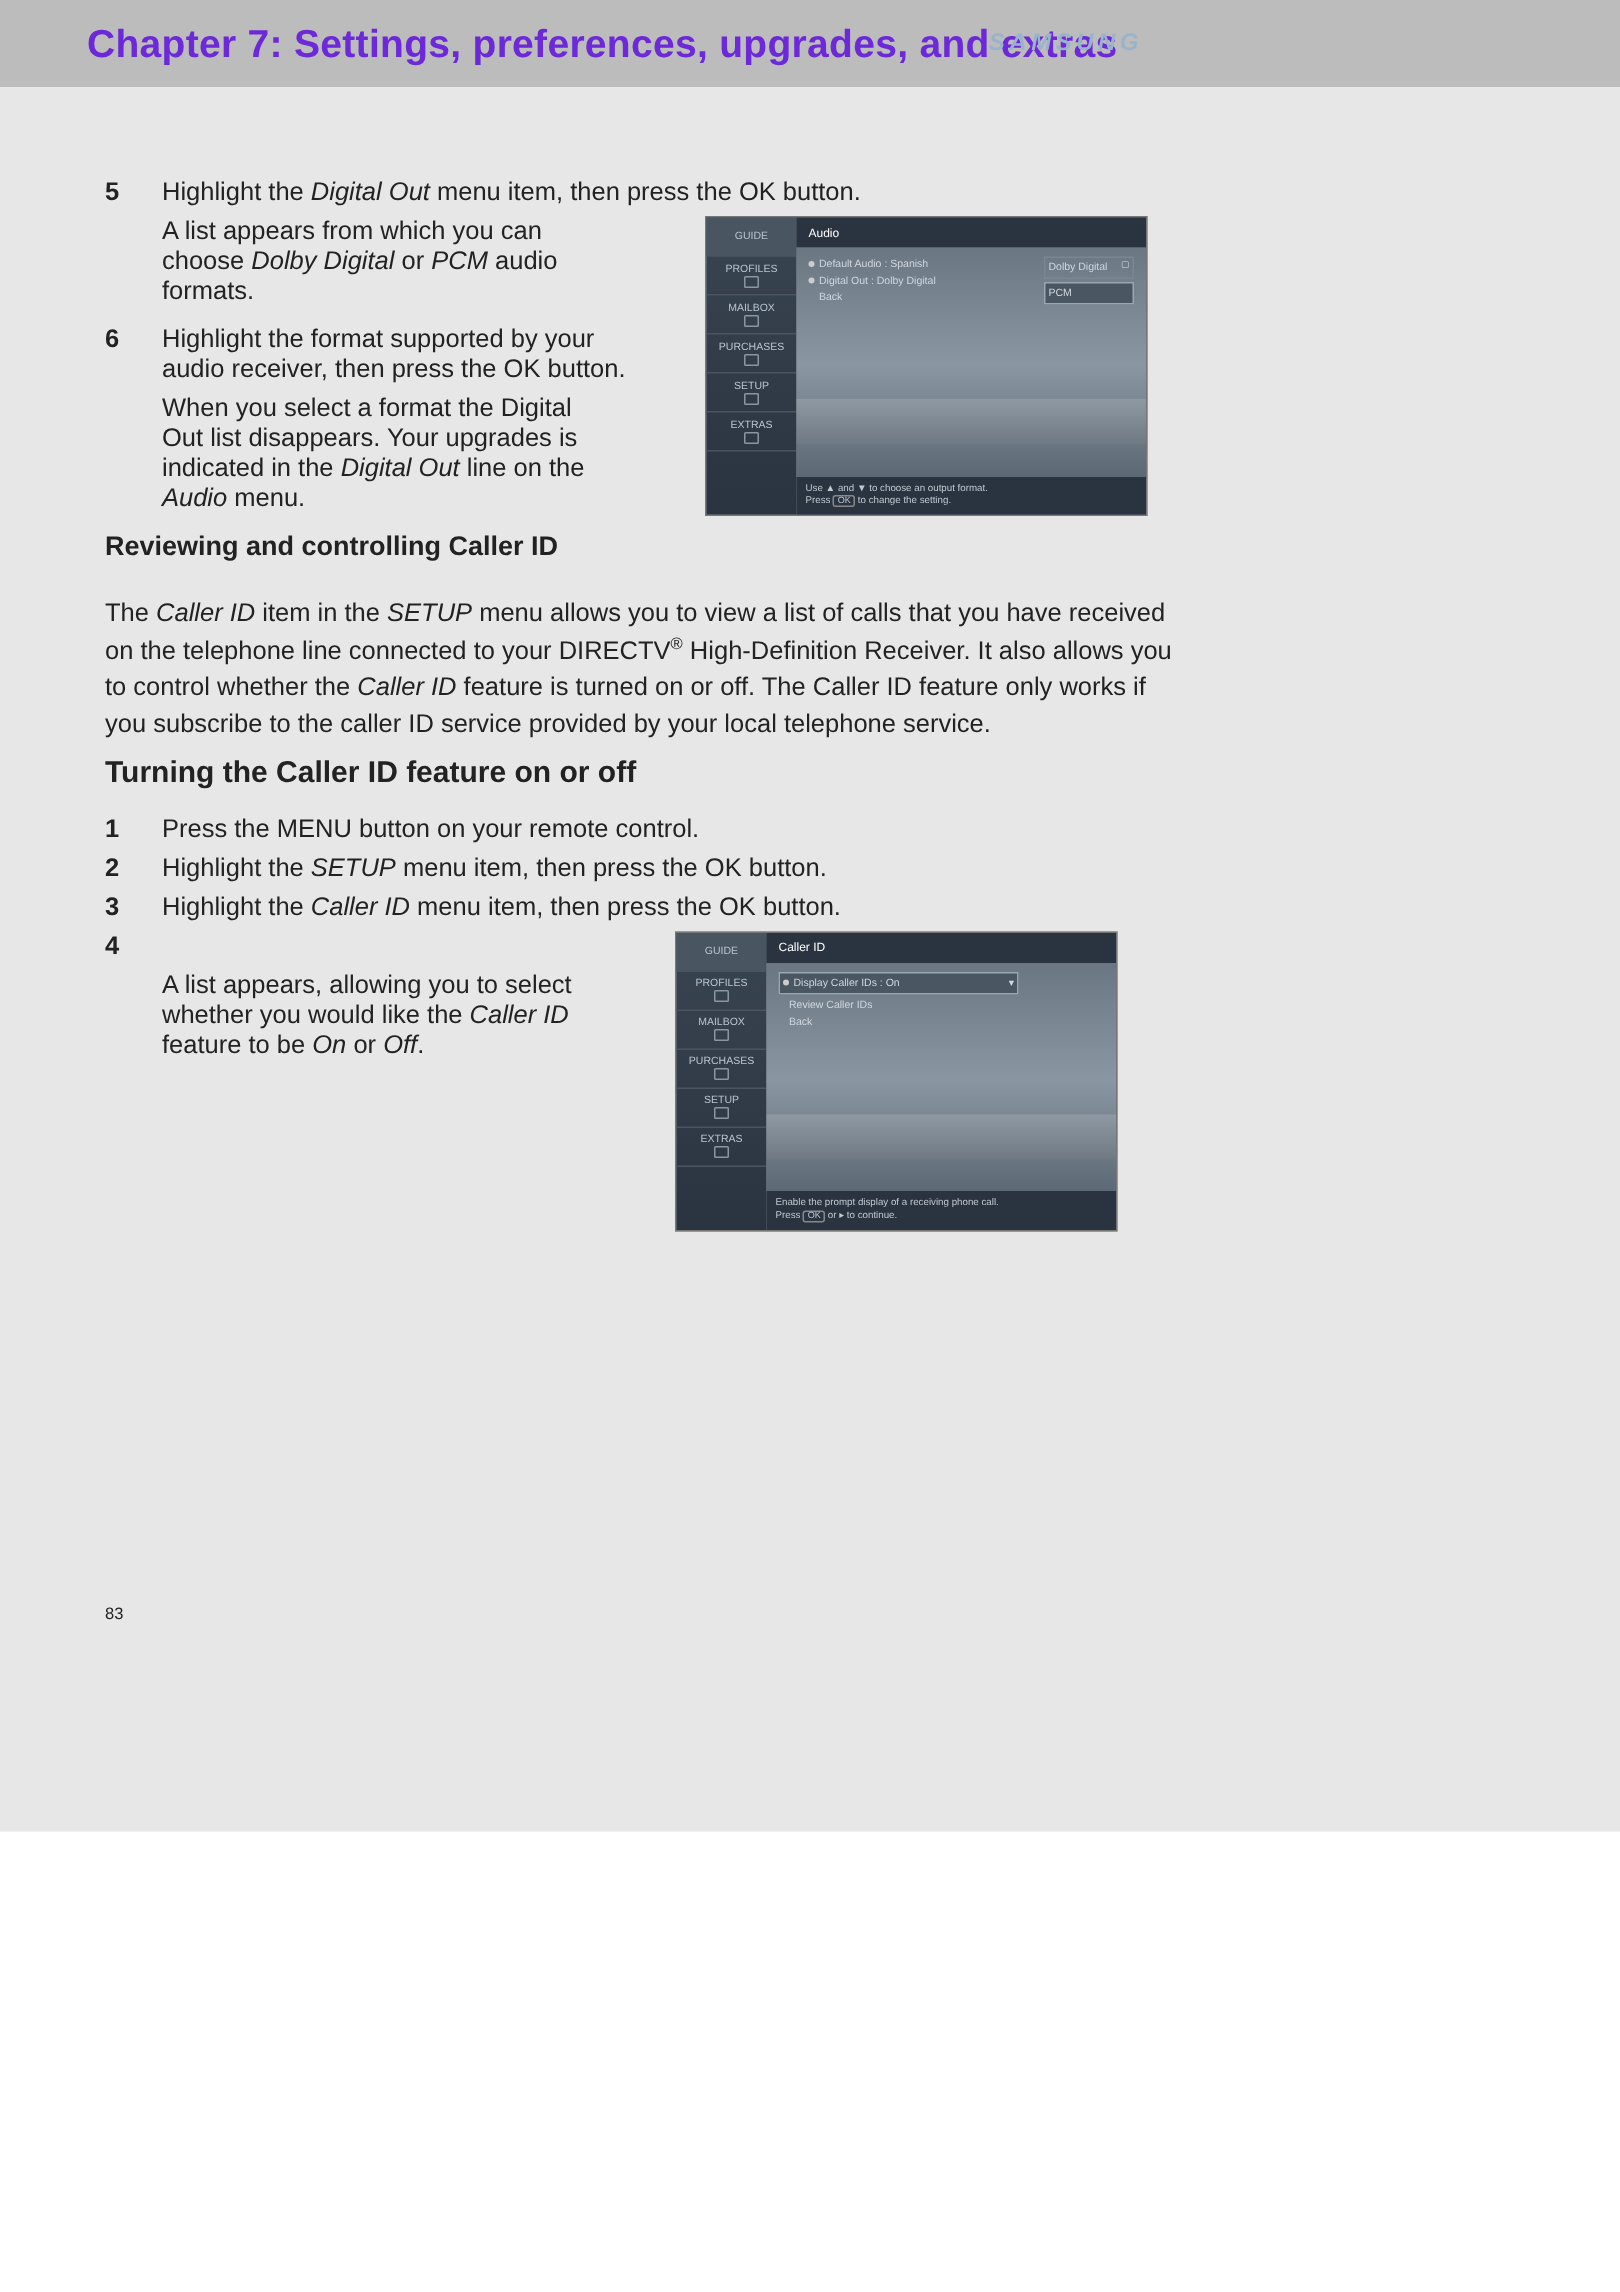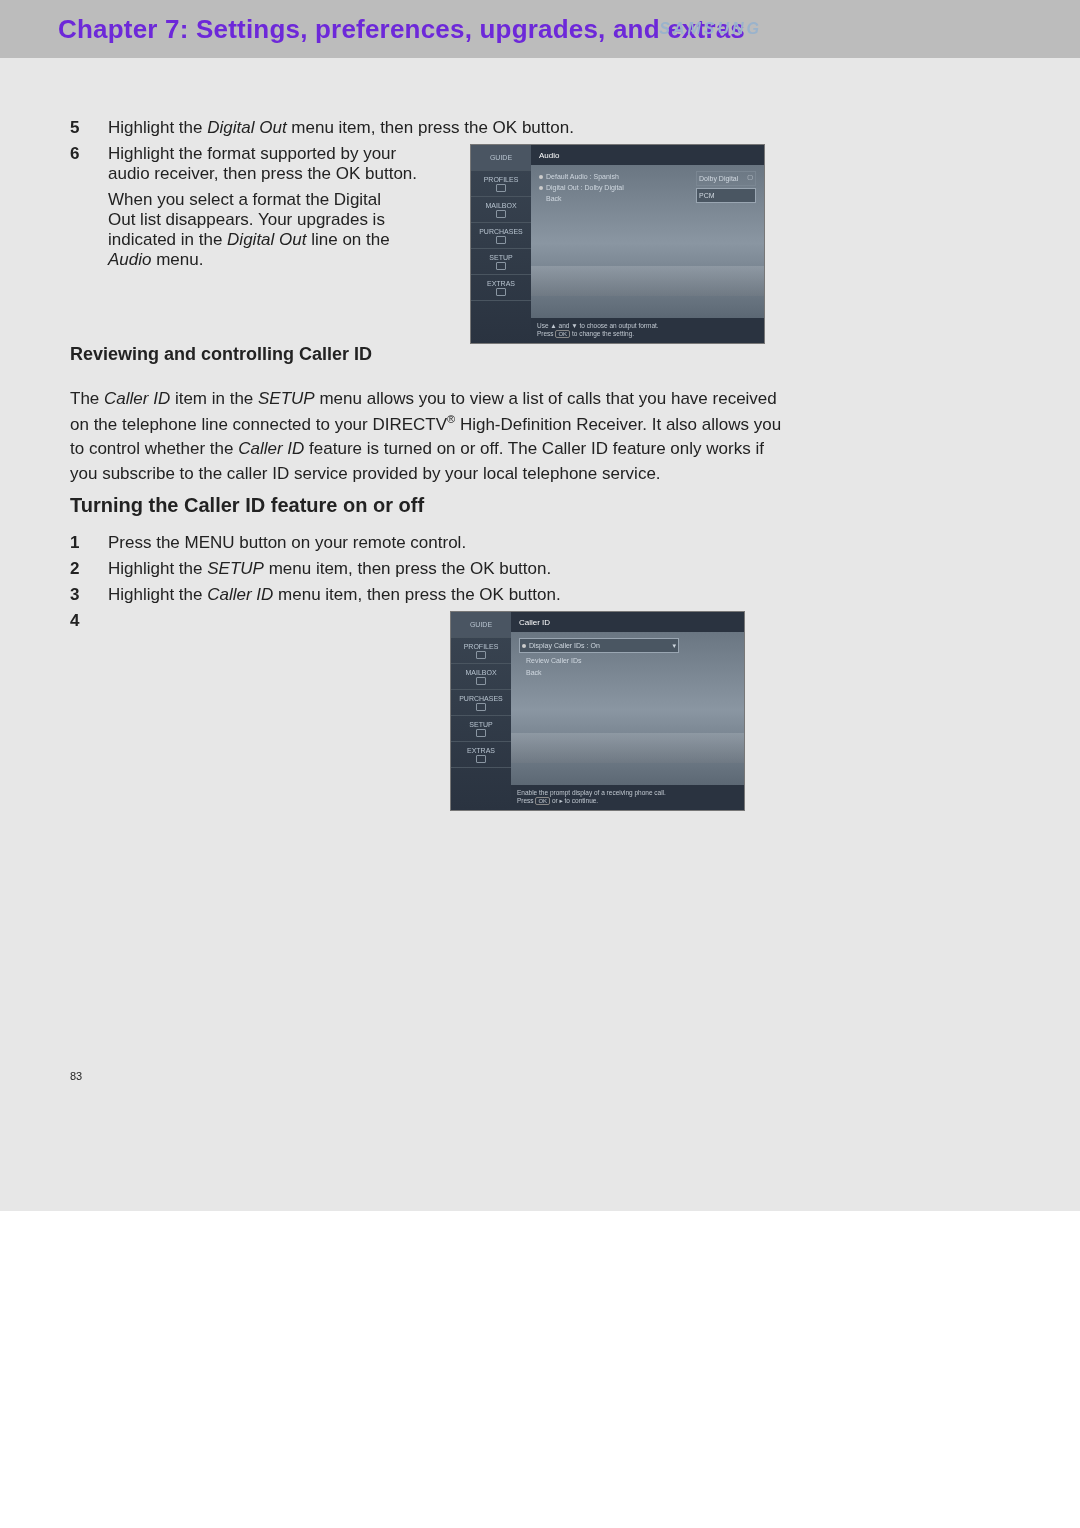--- a/index.html
+++ b/index.html
@@ -247,20 +247,23 @@
 
     <div class="step-row">
       <div class="step-num">5</div>
       <div class="step-text">
         <span>Highlight the </span><span class="italic">Digital Out</span><span> menu item, then press the OK button.</span>
       </div>
     </div>
 
     <div class="section5">
       <div class="section5-left">
+        <div class="indent-text">
+          <span>A list appears from which you can choose </span><span class="italic">Dolby Digital</span><span> or </span><span class="italic">PCM</span><span> audio formats.</span>
+        </div>
 
         <div class="step-row">
           <div class="step-num">6</div>
           <div class="step-text">Highlight the format supported by your audio receiver, then press the OK button.</div>
         </div>
 
         <div class="indent-text-wide">
           <span>When you select a format the Digital Out list disappears. Your upgrades is indicated in the </span><span class="italic">Digital Out</span><span> line on the </span><span class="italic">Audio</span><span> menu.</span>
         </div>
       </div>
@@ -335,20 +338,23 @@
       <div class="step-num">3</div>
       <div class="step-text">
         <span>Highlight the </span><span class="italic">Caller ID</span><span> menu item, then press the OK button.</span>
       </div>
     </div>
 
     <div class="section-caller">
       <div class="section-caller-left">
         <div class="step-row">
           <div class="step-num">4</div>
+        </div>
+        <div class="indent-text">
+          <span>A list appears, allowing you to select whether you would like the </span><span class="italic">Caller ID</span><span> feature to be </span><span class="italic">On</span><span> or </span><span class="italic">Off</span><span>.</span>
         </div>
       </div>
 
       <div class="screenshot2">
         <div class="ss-sidebar">
           <div class="ss-sidebar-item active">
               <span>GUIDE</span>
               <span class="ss-arrow">▸</span>
             </div>
           <div class="ss-sidebar-item">

